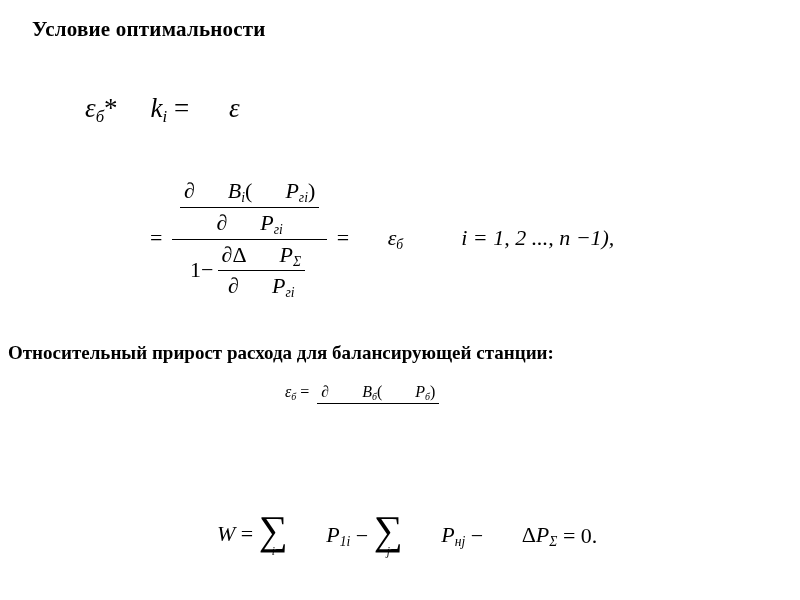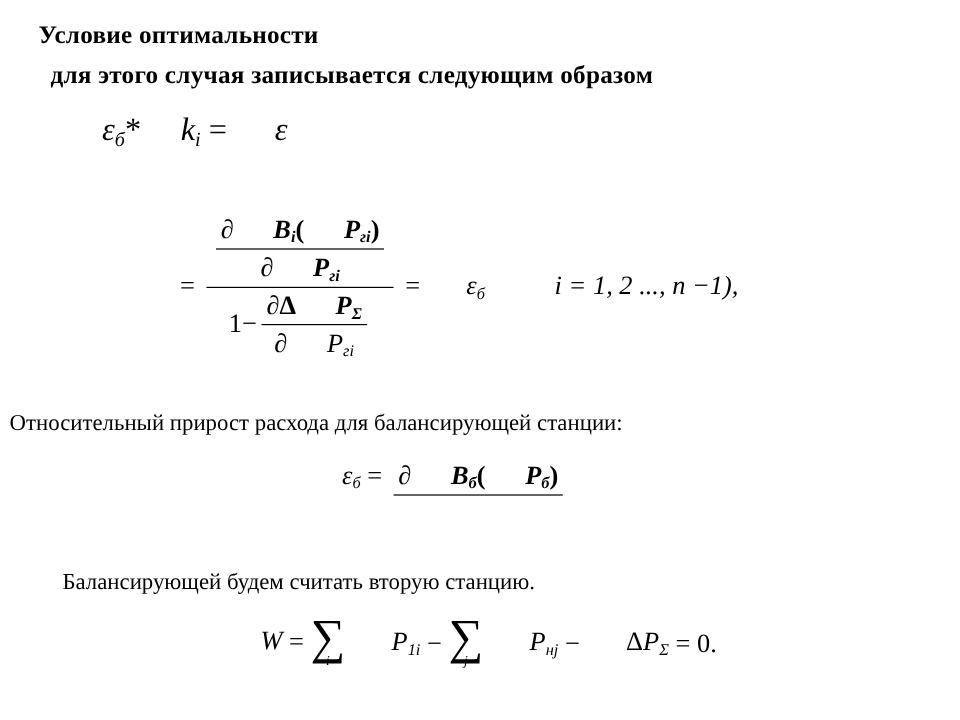--- a/index.html
+++ b/index.html
@@ -25,21 +25,21 @@
     font-weight: bold;
     font-size: 21px;
     line-height: 30px;
     letter-spacing: 0.2px;
   }
   #title-line-1 { left: 32px; top: 14px; }
   #title-line-2 { left: 42px; top: 47px; }
 
   .body-text {
     position: absolute;
-    font-weight: normal;
+    font-weight: bold;
     font-size: 19px;
     line-height: 26px;
   }
   #statement-relative-increase { left: 8px; top: 340px; }
   #statement-balancing { left: 52px; top: 473px; }
 
   
   .math {
     position: absolute;
     font-family: "Liberation Serif", serif;
@@ -58,21 +58,20 @@
   .frac {
     display: inline-block;
     vertical-align: middle;
     text-align: center;
     margin: 0 4px;
   }
   .frac > .num {
     display: block;
     padding: 0 4px 1px 4px;
     border-bottom: 1.4px solid #000;
-    font-weight: bold;
   }
   .frac > .den {
     display: block;
     padding: 2px 4px 0 4px;
   }
   .inlinemid { display: inline-block; vertical-align: middle; }
   .bigsum {
     font-style: normal;
     font-size: 1.85em;
     line-height: 0.75em;
@@ -102,37 +101,36 @@
   
   #eq-main {
     left: 150px;
     top: 178px;
     font-size: 22px;
   }
   
   #eq-balancing-increment {
     left: 252px;
     top: 383px;
-    font-size: 22px;
+    font-size: 16px;
   }
   
   #eq-balance {
     left: 184px;
     top: 516px;
     font-size: 22px;
   }
 </style>
 </head>
 <body>
 
 <div class="slide">
 
   <div class="heading" id="title-line-1">Условие оптимальности</div>
 
-  <div class="heading" id="title-line-2">для этого случая записывается следующим образом</div>
 
   <div class="math" id="eq-optimality">
     <span class="mi"><span>ε</span><sub>б</sub></span><span class="mo">*</span><span class="mi"><span>k</span><sub>i</sub></span>
     <span class="mo">=</span>
     <span class="mi">ε</span>
   </div>
 
   <div class="math" id="eq-main">
     <span class="mo">=</span>
     <span class="frac">
@@ -156,21 +154,20 @@
   <div class="body-text" id="statement-relative-increase">Относительный прирост расхода для балансирующей станции:</div>
 
   <div class="math" id="eq-balancing-increment">
     <span class="mi"><span>ε</span><sub>б</sub></span>
     <span class="mo">=</span>
     <span class="frac">
       <span class="num"><span class="mo">∂</span><span class="mi">B</span><sub>б</sub><span class="mo">(</span><span class="mi">P</span><sub>б</sub><span class="mo">)</span></span>
     </span>
   </div>
 
-  <div class="body-text" id="statement-balancing">Балансирующей будем считать вторую станцию.</div>
 
   <div class="math" id="eq-balance">
     <span class="mi">W</span>
     <span class="mo">=</span>
     <span class="sumwrap">
       <span class="bigsum">∑</span>
       <span class="sublim">i</span>
     </span>
     <span class="mi inlinemid"><span>P</span><sub>1i</sub></span>
     <span class="mo inlinemid">−</span>

